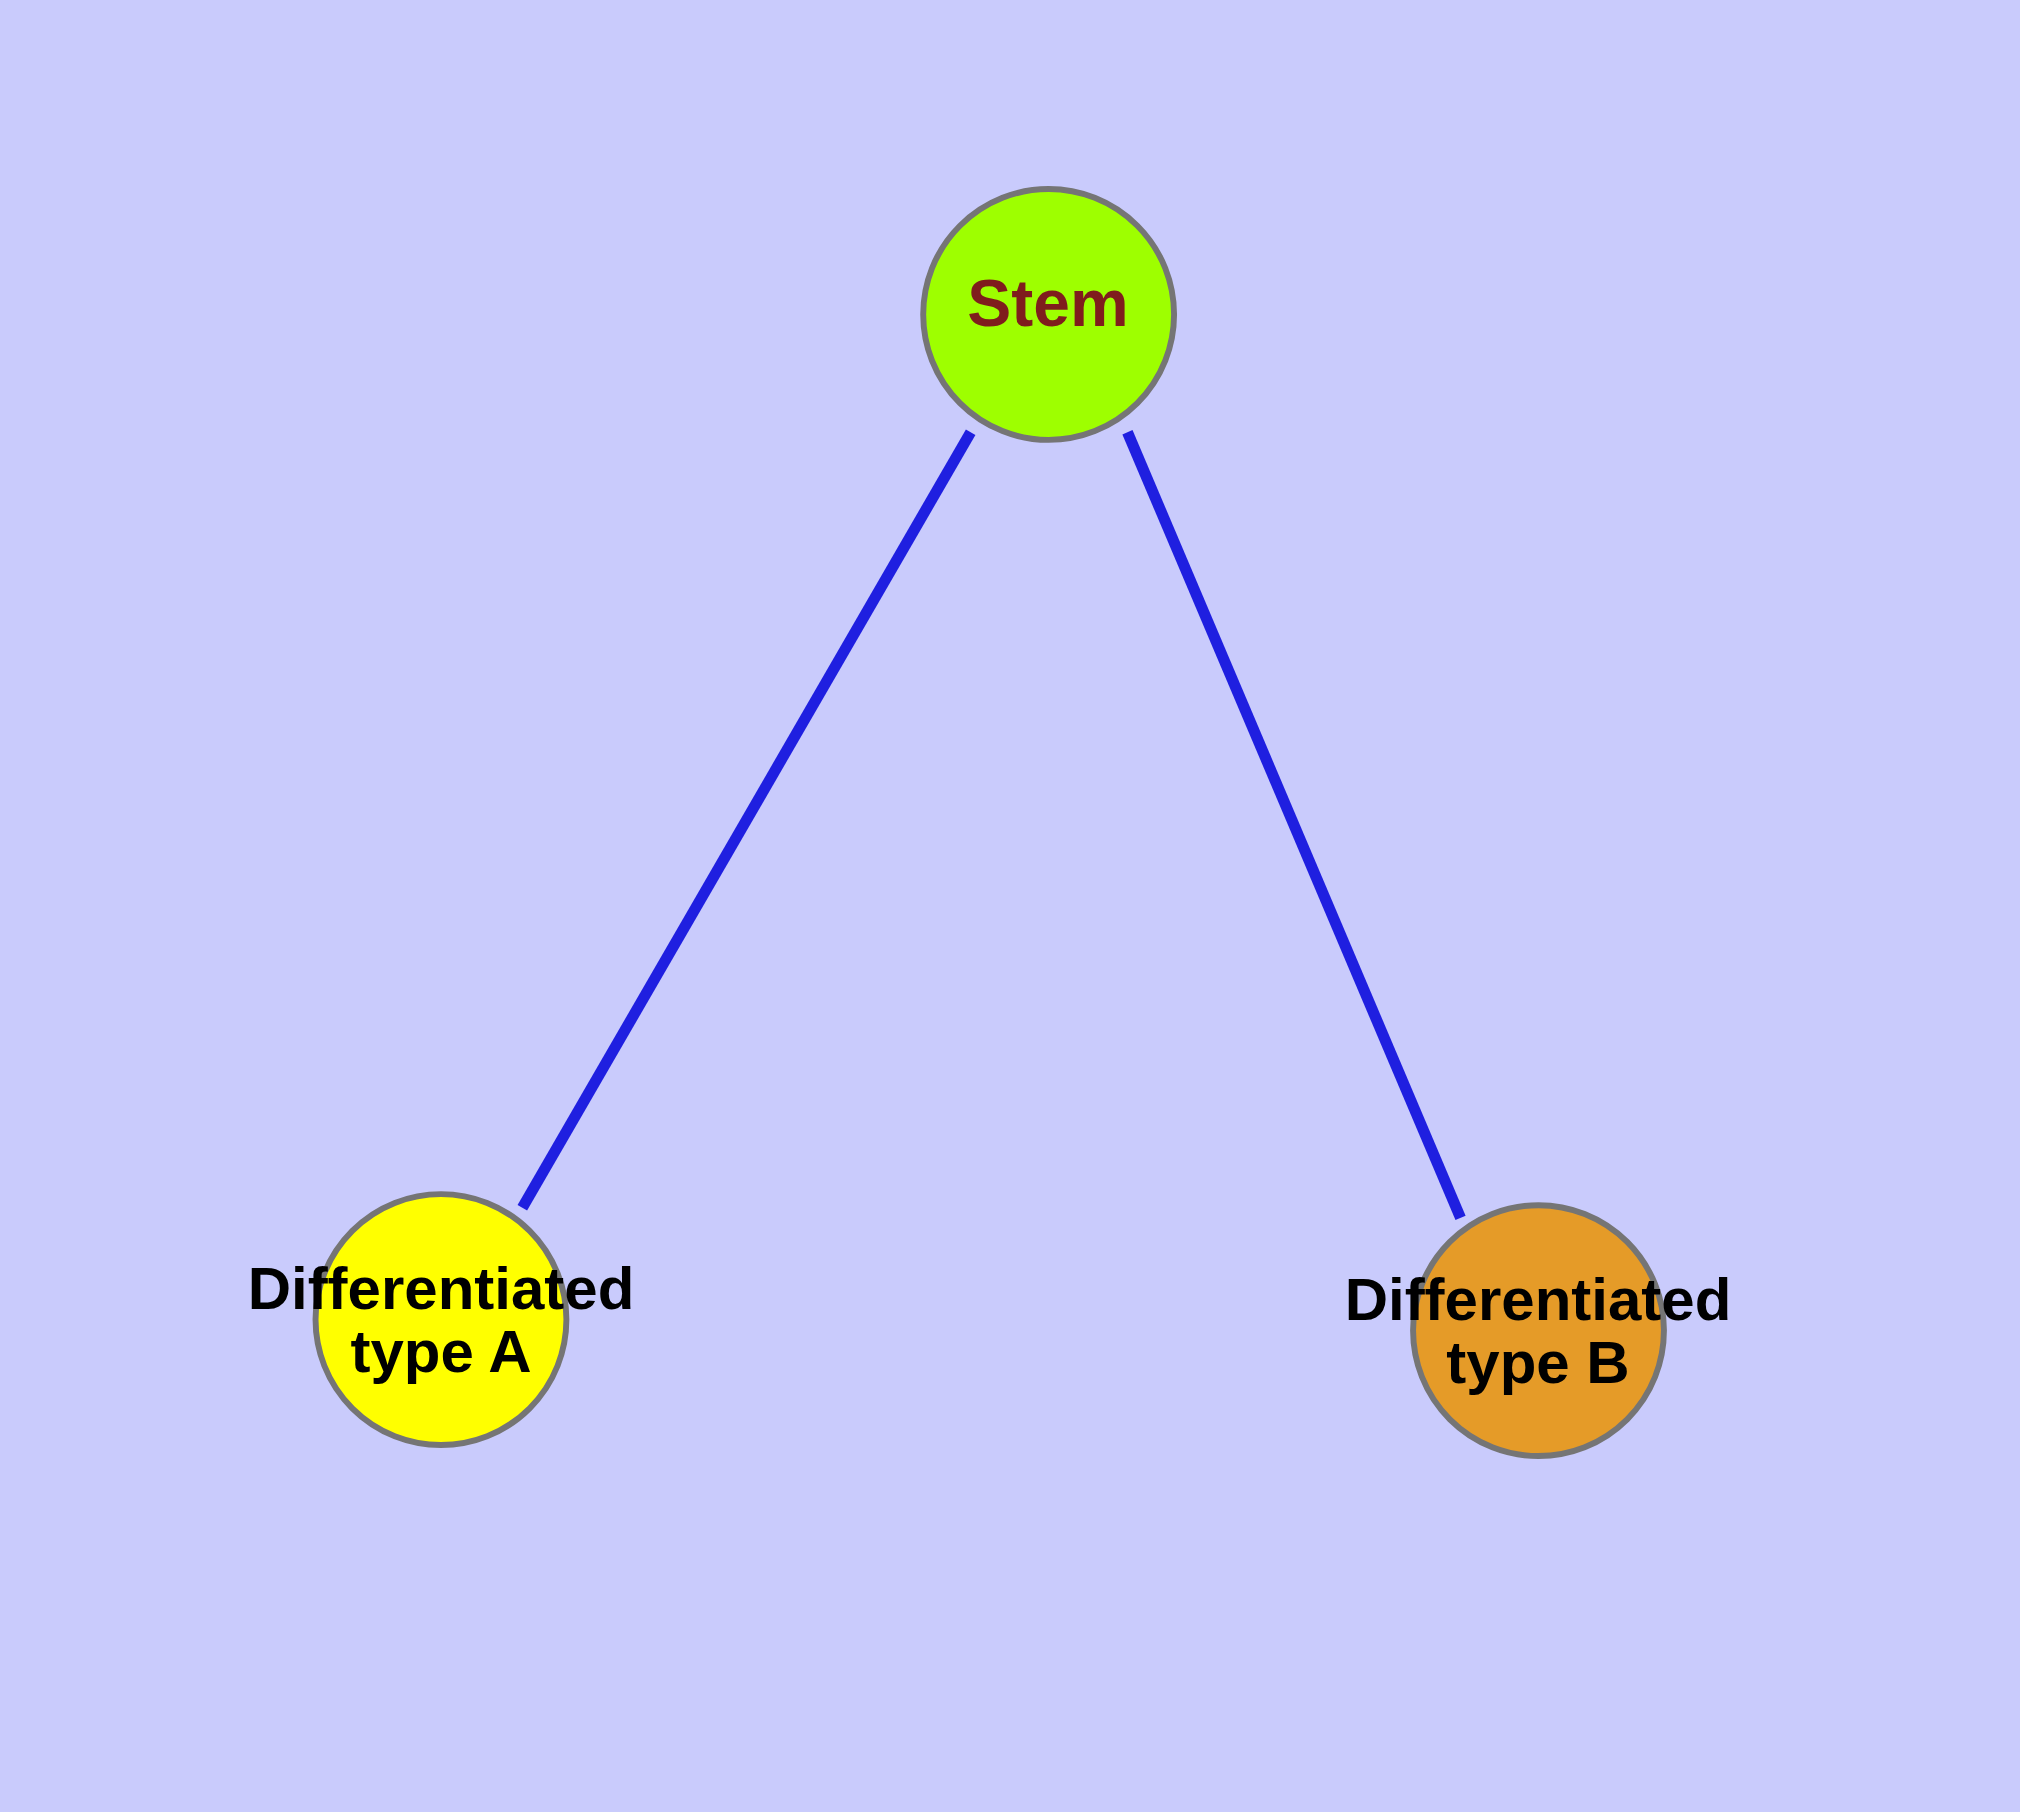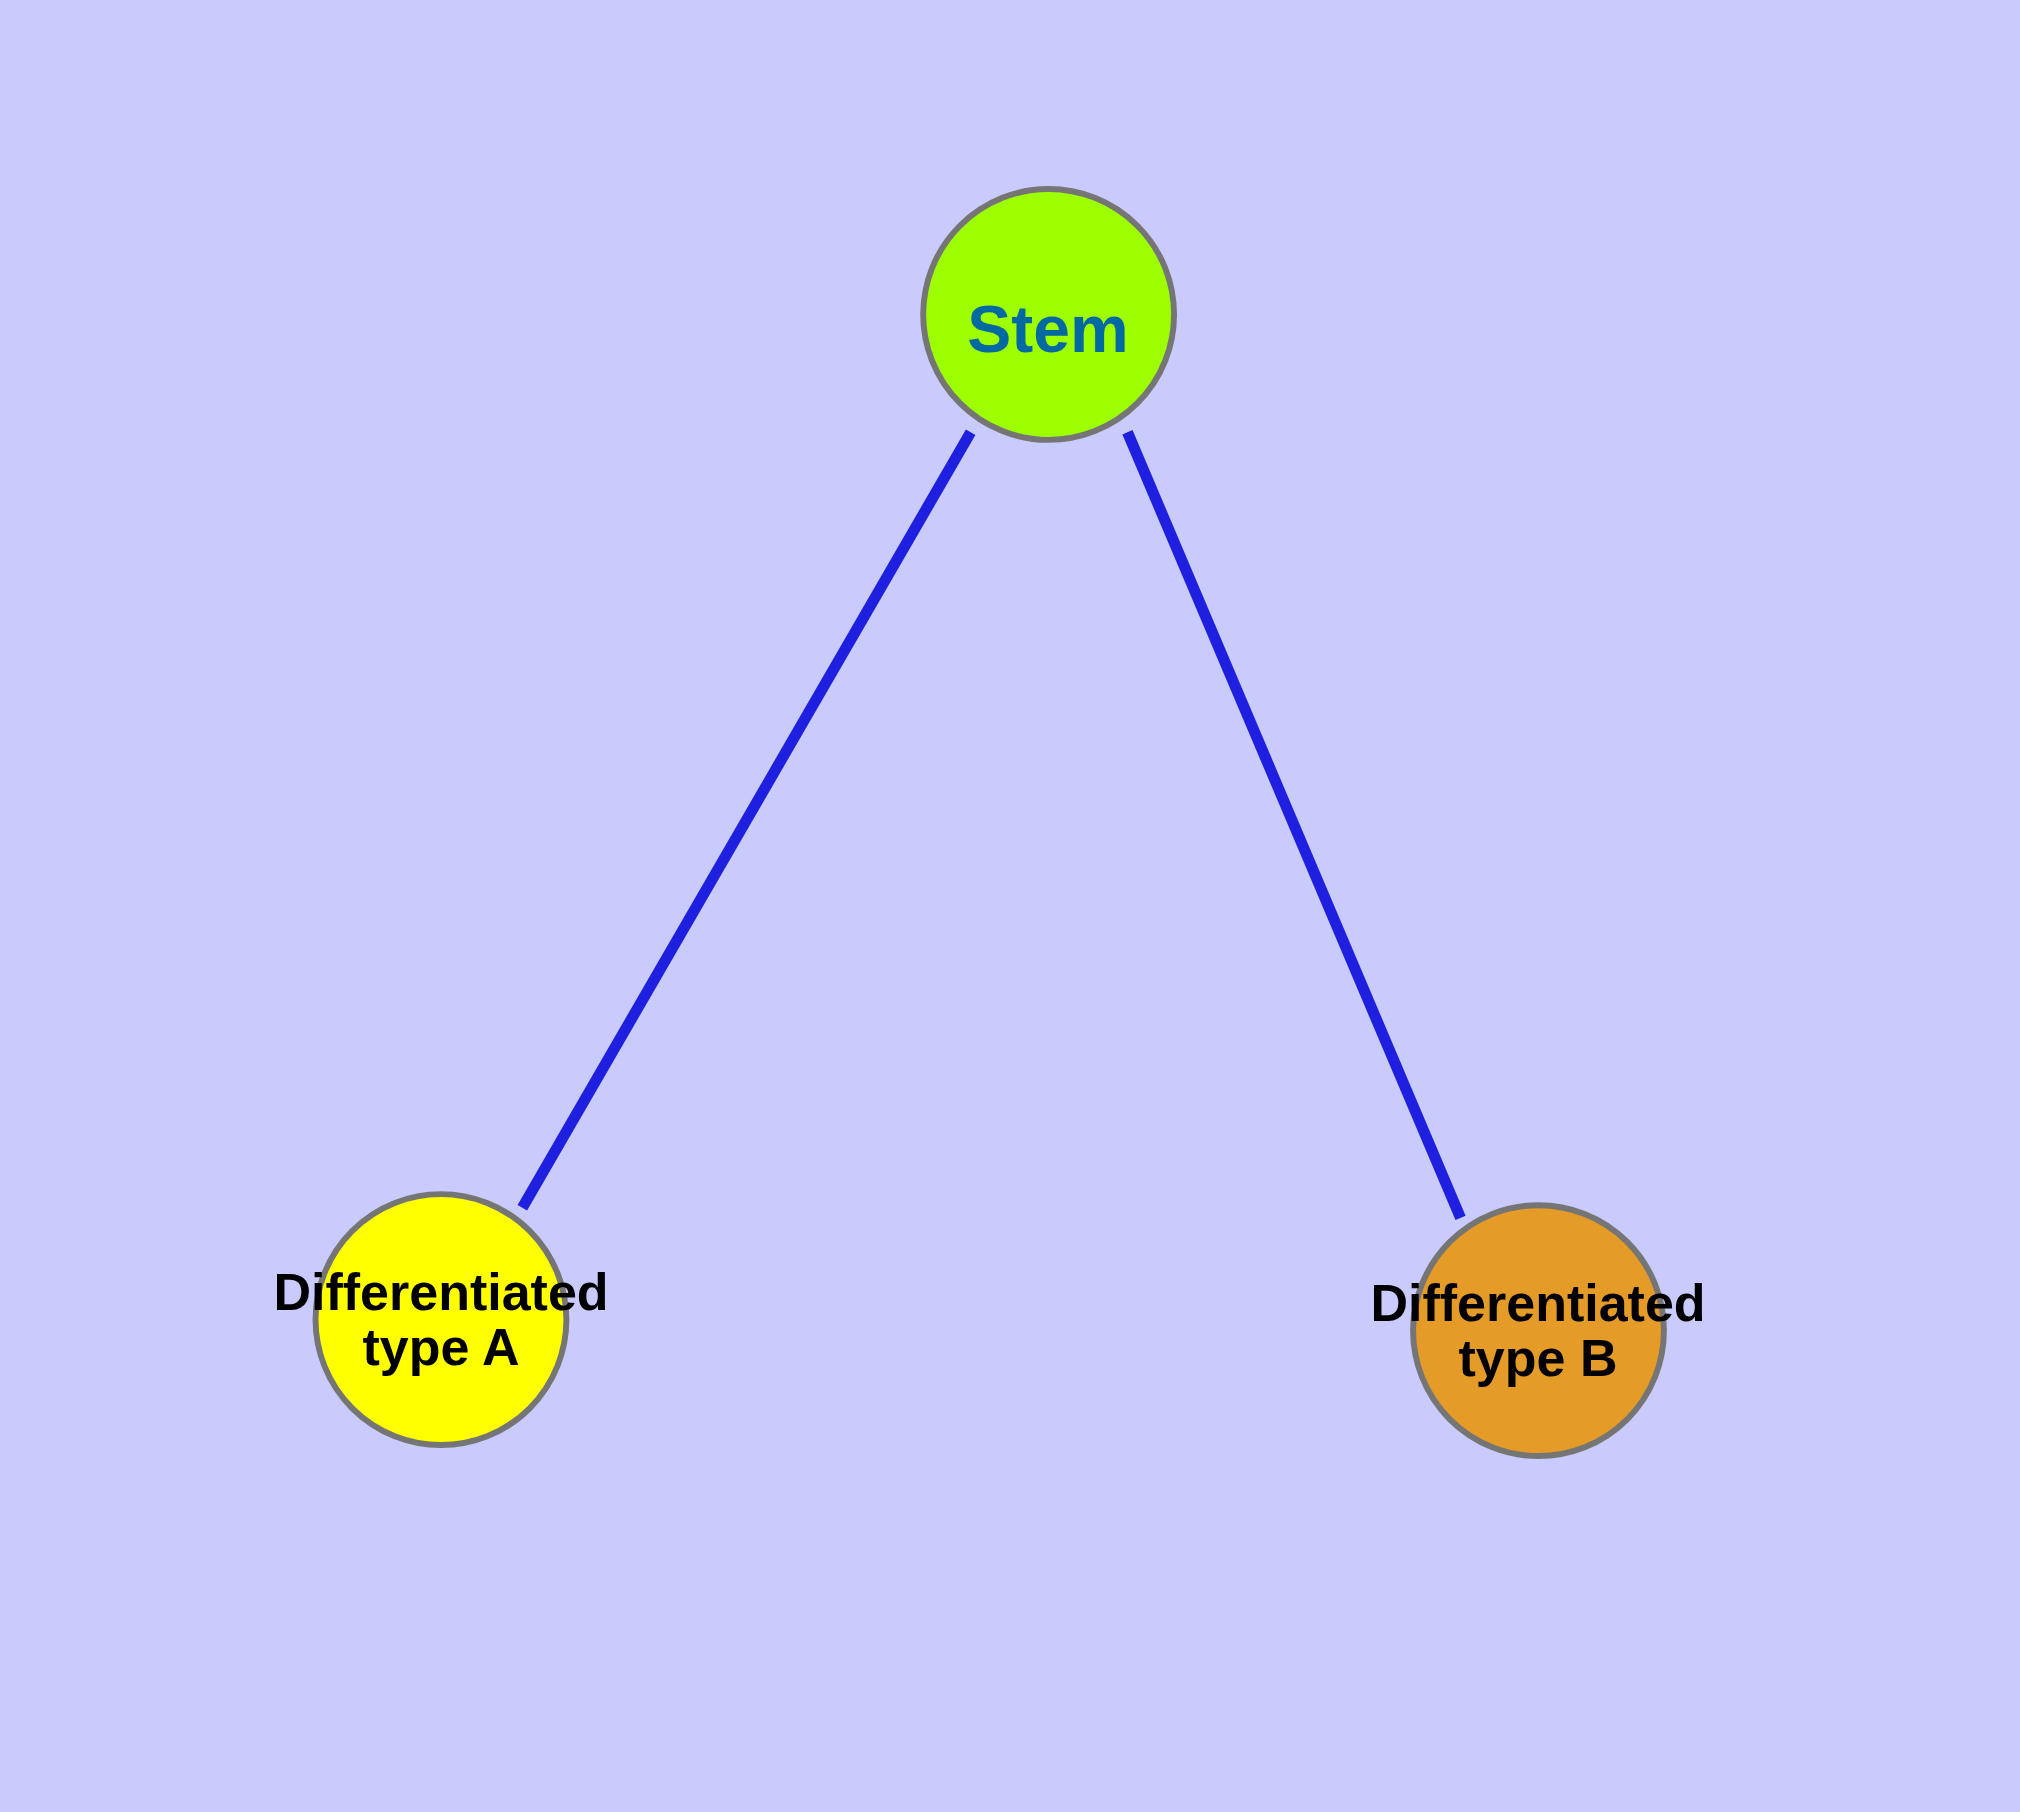--- a/index.html
+++ b/index.html
@@ -29,21 +29,21 @@
     position: absolute;
     font-weight: bold;
     color: #000000;
     text-align: center;
     line-height: 1.05;
     white-space: pre;
     pointer-events: none;
     transform: translate(-50%, -50%);
   }
   .node-label.big {
-    font-size: 52px;
+    font-size: 60px;
   }
   .node-label.root {
     font-size: 66px;
   }
 </style>
 </head>
 <body>
 
 <div id="canvas" style="width: 2021px; height: 1812px;">
 
@@ -52,20 +52,20 @@
   <svg id="graph-svg" viewBox="0 0 2384 2138" xmlns="http://www.w3.org/2000/svg">
 
     <line class="graph-edge" x1="1145" y1="510" x2="616" y2="1425" stroke="#1F1FE0" stroke-width="13" stroke-linecap="butt"></line>
     <line class="graph-edge" x1="1330" y1="510" x2="1723" y2="1437" stroke="#1F1FE0" stroke-width="13" stroke-linecap="butt"></line>
 
     <circle class="graph-node" cx="1237" cy="371" r="148" fill="#9EFF00" stroke="#757575" stroke-width="7"></circle>
     <circle class="graph-node" cx="520" cy="1557" r="148" fill="#FFFF00" stroke="#757575" stroke-width="7"></circle>
     <circle class="graph-node" cx="1815" cy="1570" r="148" fill="#E59B28" stroke="#757575" stroke-width="7"></circle>
   </svg>
 
-  <div class="node-label root" style="left: 1048px; top: 330px; color: #0369a1;">Stem</div>
+  <div class="node-label root" style="left: 1048px; top: 304px; color: #7f1d1d;">Stem</div>
   <div class="node-label big" style="left: 441px; top: 1320px; color: rgb(0, 0, 0);">Differentiated
 type A</div>
   <div class="node-label big" style="left: 1538px; top: 1331px; color: rgb(0, 0, 0);">Differentiated
 type B</div>
 
 </div>
 
 
 </body></html>

